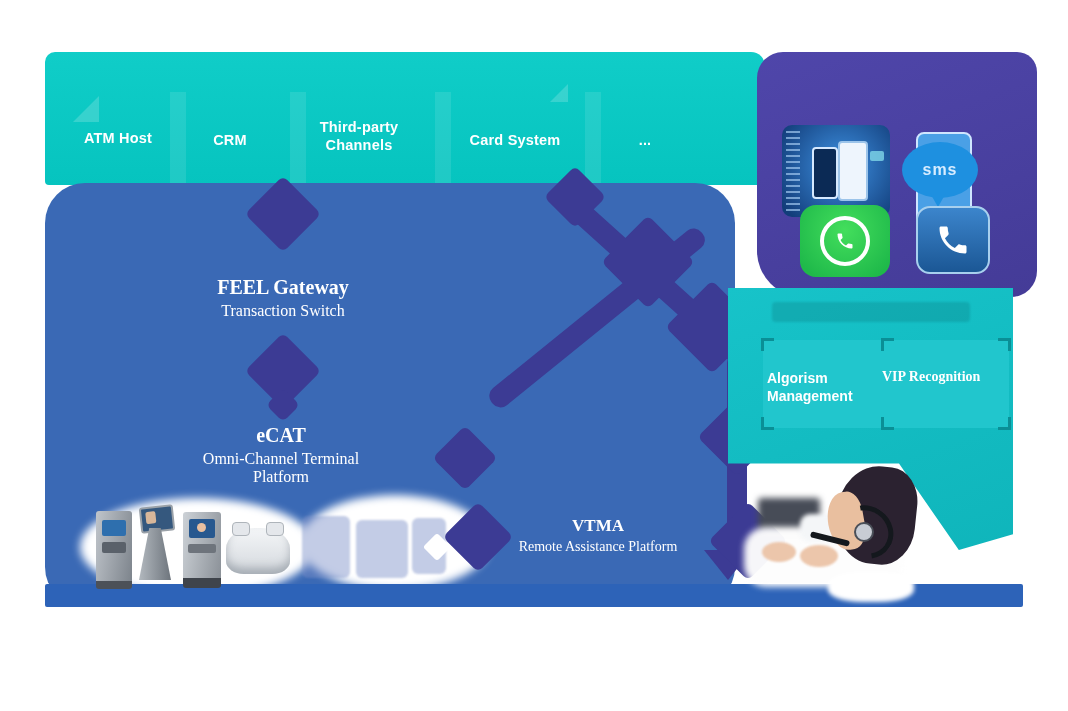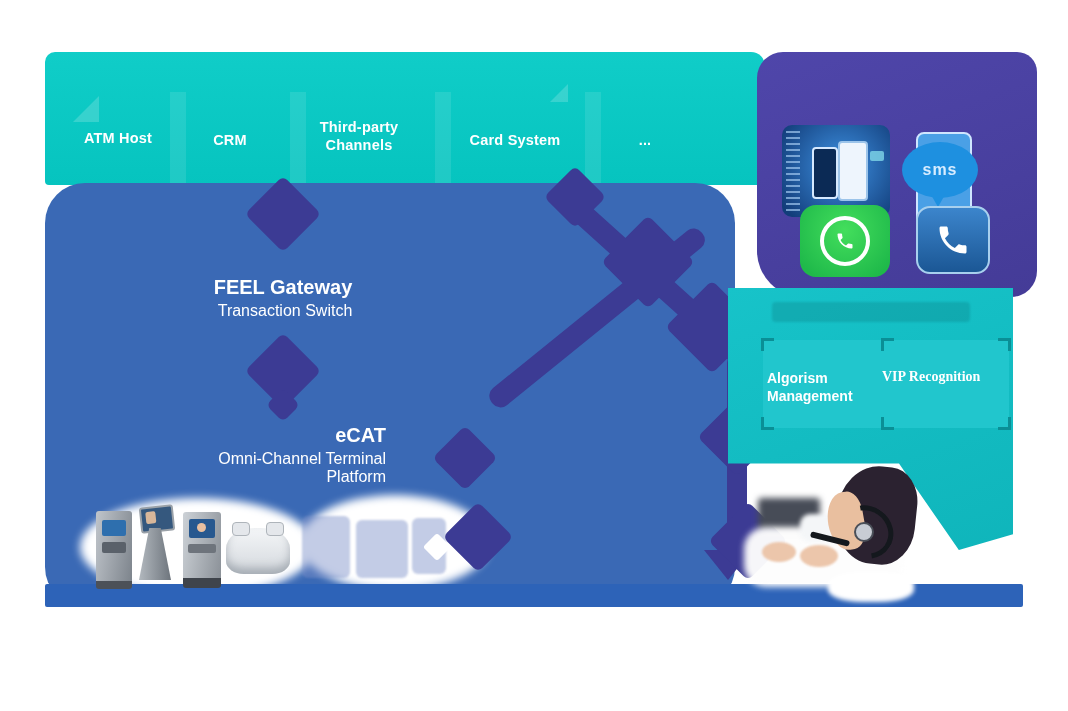--- a/index.html
+++ b/index.html
@@ -24,21 +24,21 @@
   .bar{background:#3c3b94;height:22px;border-radius:10px;transform-origin:0 50%;}
   .vbar{left:727px;top:355px;width:20px;height:200px;background:#3c3b94;border-radius:8px;}
   .down-arrow{left:704px;top:550px;width:0;height:0;border-left:24px solid transparent;
               border-right:24px solid transparent;border-top:30px solid #3c3b94;}
   .white-chevron{background:#fff;transform:rotate(45deg);border-radius:3px;}
 
   
   .white-blob{background:#fff;border-radius:50%;filter:blur(4px);}
 
   
-  .tblock{transform:translate(-50%,-50%);text-align:right;}
+  .tblock{transform:translate(-50%,-50%);text-align:center;font-family:Liberation Serif, serif;}
   .tblock .ttl{font-weight:700;}
   .tblock .sub{font-weight:400;}
   .tb-lg .ttl{font-size:20px;}  .tb-lg .sub{font-size:16px;margin-top:3px;}
   .tb-md .ttl{font-size:17px;}  .tb-md .sub{font-size:14px;margin-top:3px;}
 
   
   .bottom-band{left:45px;top:584px;width:978px;height:23px;background:#2d63b8;border-radius:2px;}
 
   
   .machine{position:absolute;}
@@ -182,20 +182,24 @@
   <div class="abs diamond" style="left:720px;top:513px;width:56px;height:56px;"></div>
 
   <div class="abs tblock tb-lg" style="left:283px;top:298px;">
     <div class="ttl">FEEL Gateway</div>
     <div class="sub">Transaction Switch</div>
   </div>
   <div class="abs tblock tb-lg" style="left:281px;top:455px;width:210px;">
     <div class="ttl">eCAT</div>
     <div class="sub">Omni-Channel Terminal Platform</div>
   </div>
+  <div class="abs tblock tb-md" style="left:598px;top:535px;width:160px;">
+    <div class="ttl">VTMA</div>
+    <div class="sub">Remote Assistance Platform</div>
+  </div>
 
   <div class="abs indigo-panel"></div>
   <div class="abs mbank">
     <span class="stripes"></span>
     <span class="ph1"></span>
     <span class="ph2"></span>
     <span class="chip"></span>
   </div>
   <div class="abs smsph"></div>
   <div class="abs smsbub">

